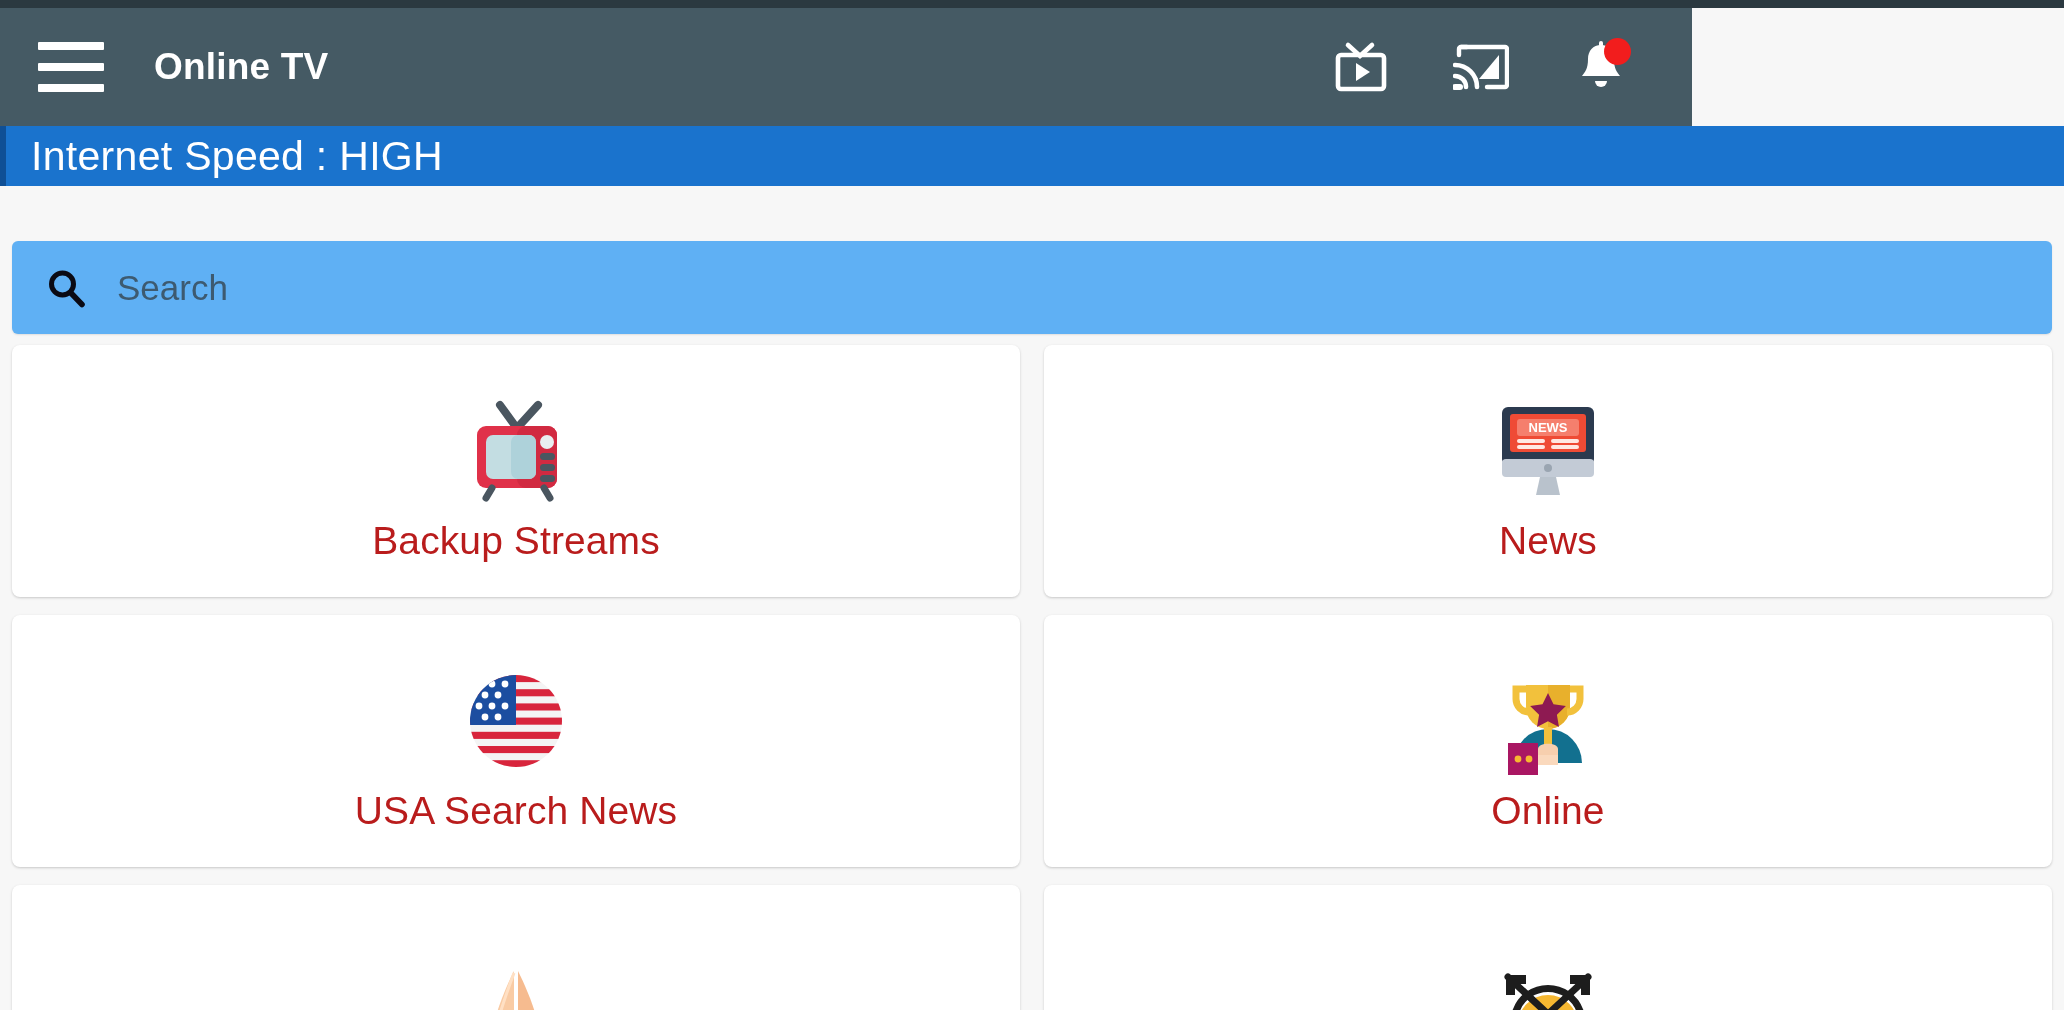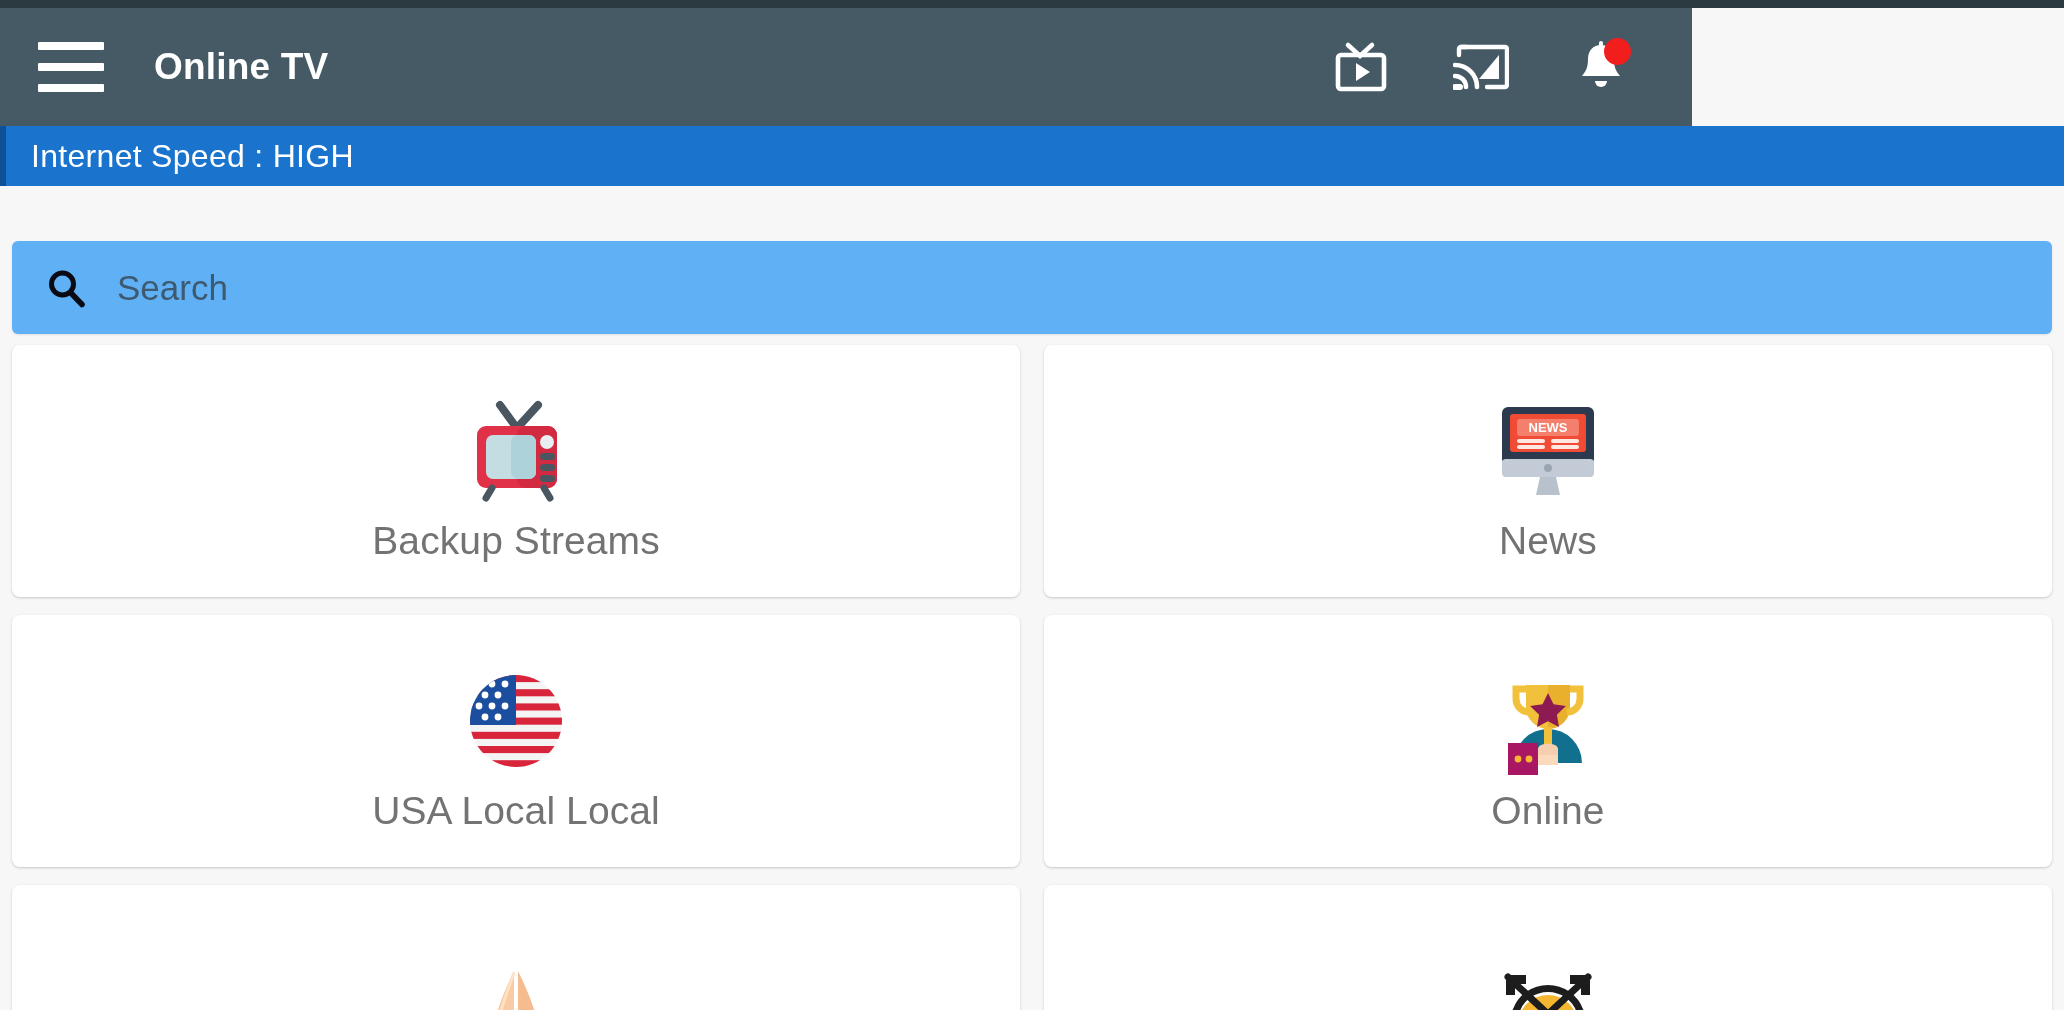--- a/index.html
+++ b/index.html
@@ -70,21 +70,21 @@
     display:flex; align-items:center;
   }
   .speed-bar::before{
     content:""; position:absolute; left:0; top:0;
     width:6px; height:100%;
     background:#0f4f95;
   }
   .speed-text{
     margin-left:31px;
     color:#ffffff;
-    font-size:32px;
+    font-size:41px;
     letter-spacing:.3px;
     white-space:nowrap;
   }
 
   
   .search-wrap{
     position:absolute; top:241px; left:12px;
     width:2040px; height:93px;
     background:#5fb0f4;
     border-radius:6px;
@@ -126,21 +126,21 @@
   }
   .card-icon{
     height:122px;
     display:flex; align-items:flex-end; justify-content:center;
     margin-top:4px;
   }
   .card-icon svg{ display:block; }
   .card-label{
     margin-top:14px;
     font-size:39px;
-    color:#737373;
+    color:#b91c1c;
     letter-spacing:.1px;
     white-space:nowrap;
   }
 </style>
 </head>
 <body>
 
 <div class="status-strip"></div>
 
 <div class="toolbar">
@@ -267,21 +267,21 @@
               <circle cx="36" cy="28" r="3.4"></circle>
             <circle cx="17" cy="39" r="3.4"></circle>
               <circle cx="30" cy="39" r="3.4"></circle>
               <circle cx="43" cy="39" r="3.4"></circle>
             <circle cx="23" cy="50" r="3.4"></circle>
               <circle cx="36" cy="50" r="3.4"></circle>
           </g>
         </g>
       </svg>
     </div>
-    <div class="card-label">USA Local Local</div>
+    <div class="card-label">USA Search News</div>
   </div>
 
   <div class="card">
     <div class="card-icon">
       <svg width="108" height="108" viewBox="0 0 108 108" aria-hidden="true">
         <path d="M54 62 a34 34 0 0 1 34 34 H20 a34 34 0 0 1 34 -34 z" fill="#12708f"></path>
         <rect x="14" y="76" width="30" height="32" fill="#9c1458"></rect>
         <rect x="14" y="76" width="30" height="32" fill="#b0176a" opacity=".65"></rect>
         <circle cx="24" cy="92" r="3.4" fill="#f7b731"></circle>
         <circle cx="35" cy="92" r="3.4" fill="#f7b731"></circle>

